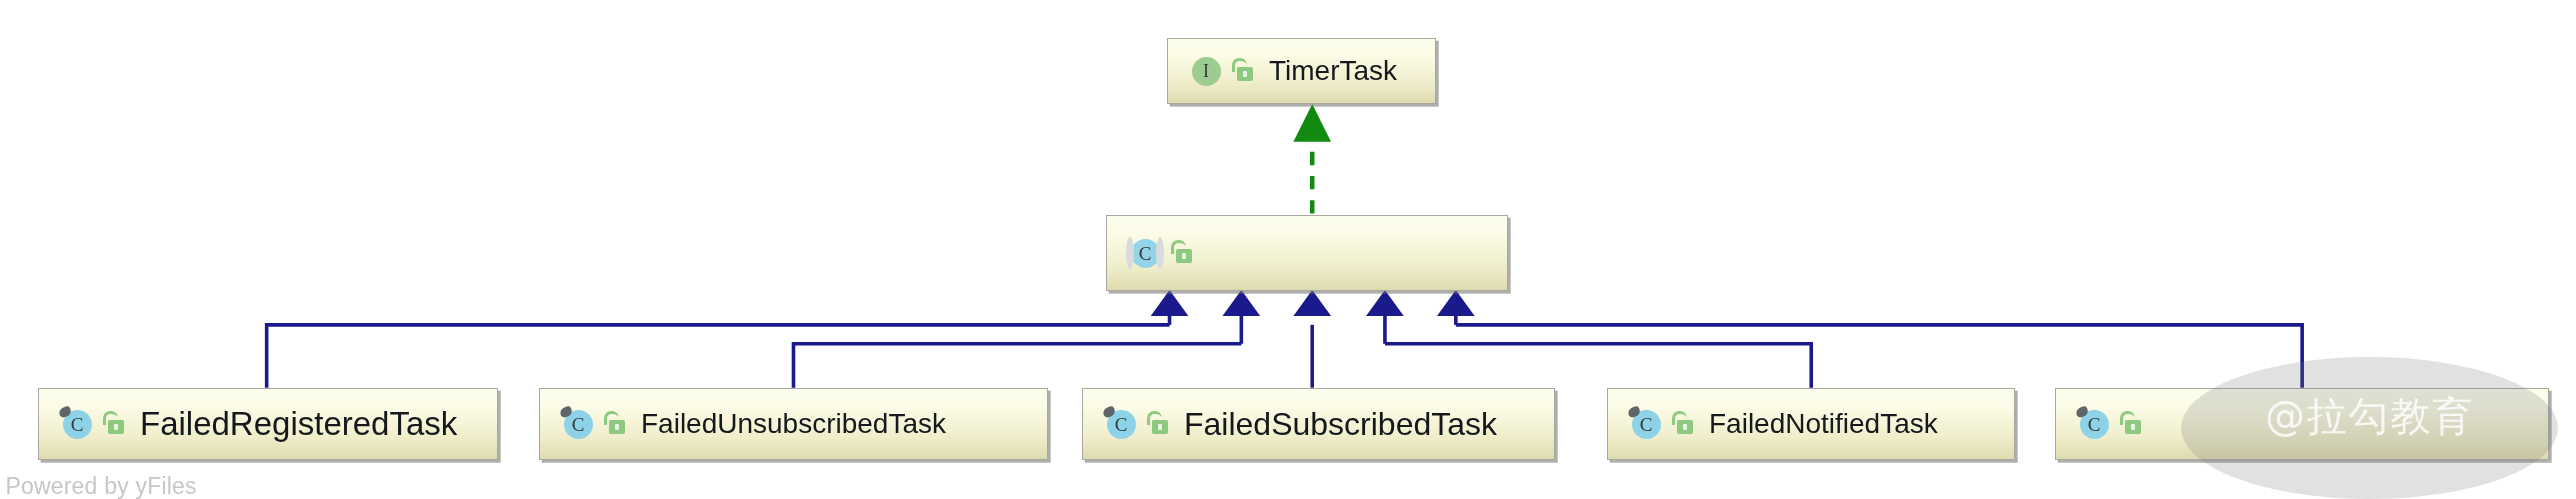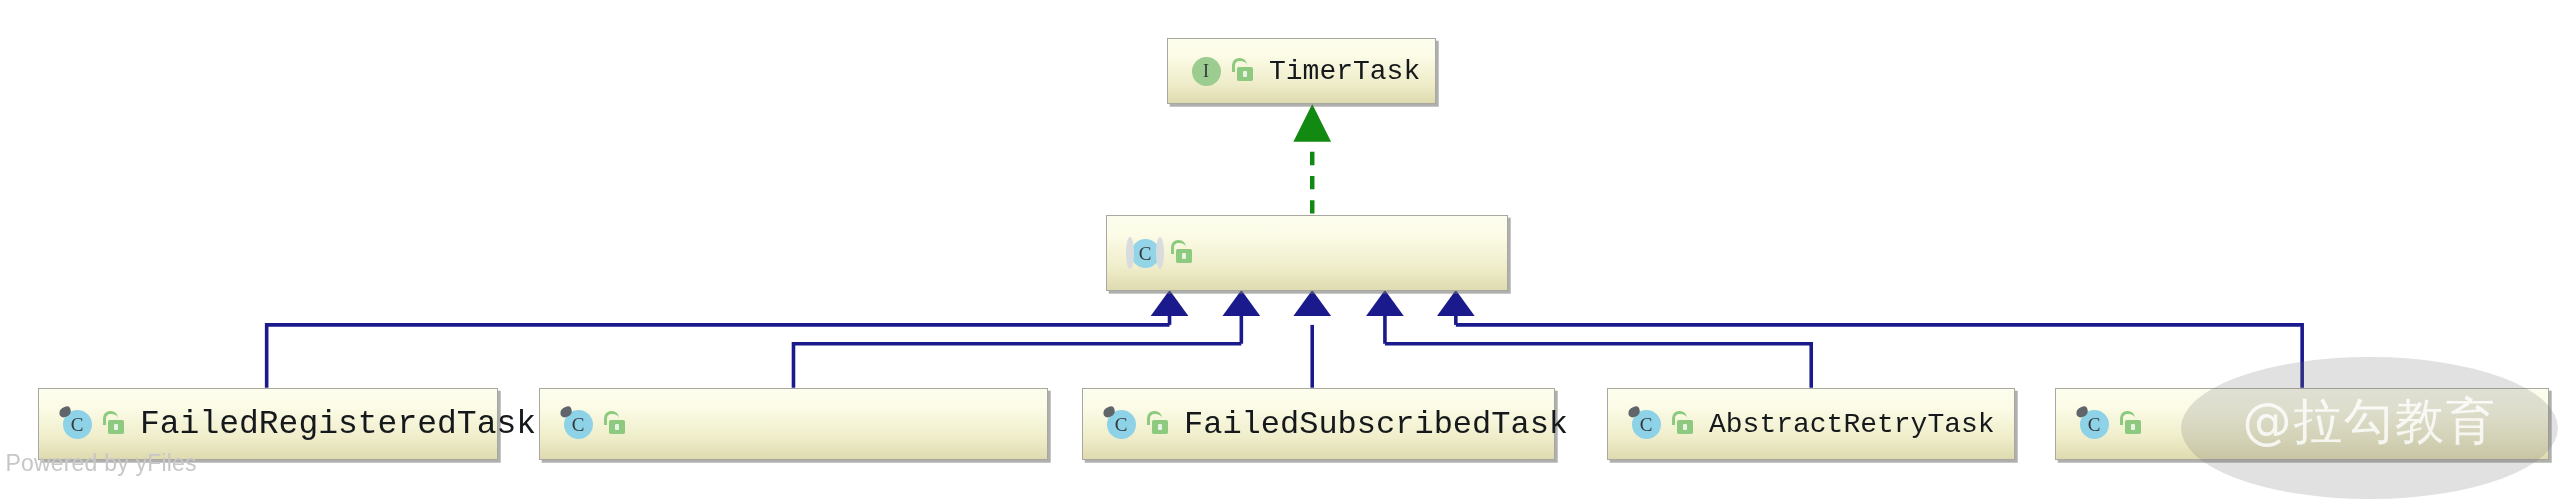--- a/index.html
+++ b/index.html
@@ -65,37 +65,37 @@
     position:absolute;left:8px;top:11.7px;width:15.3px;height:13.5px;
     background:#8dc97e;border-radius:1.8px;
   }
   .lock .body::after{
     content:"";position:absolute;left:5.4px;top:3.6px;width:4.5px;height:6.3px;
     background:#e9f3e3;border-radius:0.9px;
   }
 
   .node-label{
     margin-left:12.6px;color:#16191c;white-space:nowrap;
-    font-family:Liberation Mono, monospace;
+    font-family:Liberation Sans, sans-serif;
   }
 
   
   .yfiles{
-    position:absolute;left:5.4px;top:450px;
+    position:absolute;left:5.4px;top:473px;
     font-family:"Liberation Sans",sans-serif;font-size:23px;color:#c7c7c7;
     white-space:nowrap;letter-spacing:0.2px;
   }
   #wm-group{position:absolute;left:2181px;top:357px;width:377px;height:142px;}
   #wm-blob{
     position:absolute;left:0;top:0;width:377px;height:142px;
     background:rgba(120,120,120,.22);border-radius:188px/71px;
   }
   #wm-text{
     position:absolute;left:0;top:32px;width:377px;text-align:center;
-    font-family:"DejaVu Sans",sans-serif;font-size:49px;
+    font-family:"DejaVu Sans",sans-serif;font-size:40px;
     color:rgba(255,255,255,.80);white-space:nowrap;letter-spacing:1.8px;
   }
 </style>
 </head>
 <body>
 
 <div id="diagram">
 
   <svg id="edges" viewBox="0 0 2870 556" width="2576" height="499">
 
@@ -177,20 +177,21 @@
       <div class="badge cls">
         <div class="disc"></div>
         <div class="nub"></div>
         <span class="glyph">C</span>
       </div>
       <div class="lock">
         <div class="shackle"></div>
         <div class="body"></div>
       </div>
     </div>
+    <span class="node-label" style="font-size:28px;">FailedUnsubscribedTask</span>
   </div>
 
   <div class="uml-node" style="left:1082px;top:388px;width:473px;height:72px;">
     <div class="node-icons">
       <div class="badge cls">
         <div class="disc"></div>
         <div class="nub"></div>
         <span class="glyph">C</span>
       </div>
       <div class="lock">
@@ -206,21 +207,21 @@
       <div class="badge cls">
         <div class="disc"></div>
         <div class="nub"></div>
         <span class="glyph">C</span>
       </div>
       <div class="lock">
         <div class="shackle"></div>
         <div class="body"></div>
       </div>
     </div>
-    <span class="node-label" style="font-size:28px;">AbstractRetryTask</span>
+    <span class="node-label" style="font-size:28px;">FailedNotifiedTask</span>
   </div>
 
   <div class="uml-node" style="left:2055px;top:388px;width:494px;height:72px;">
     <div class="node-icons">
       <div class="badge cls">
         <div class="disc"></div>
         <div class="nub"></div>
         <span class="glyph">C</span>
       </div>
       <div class="lock">

